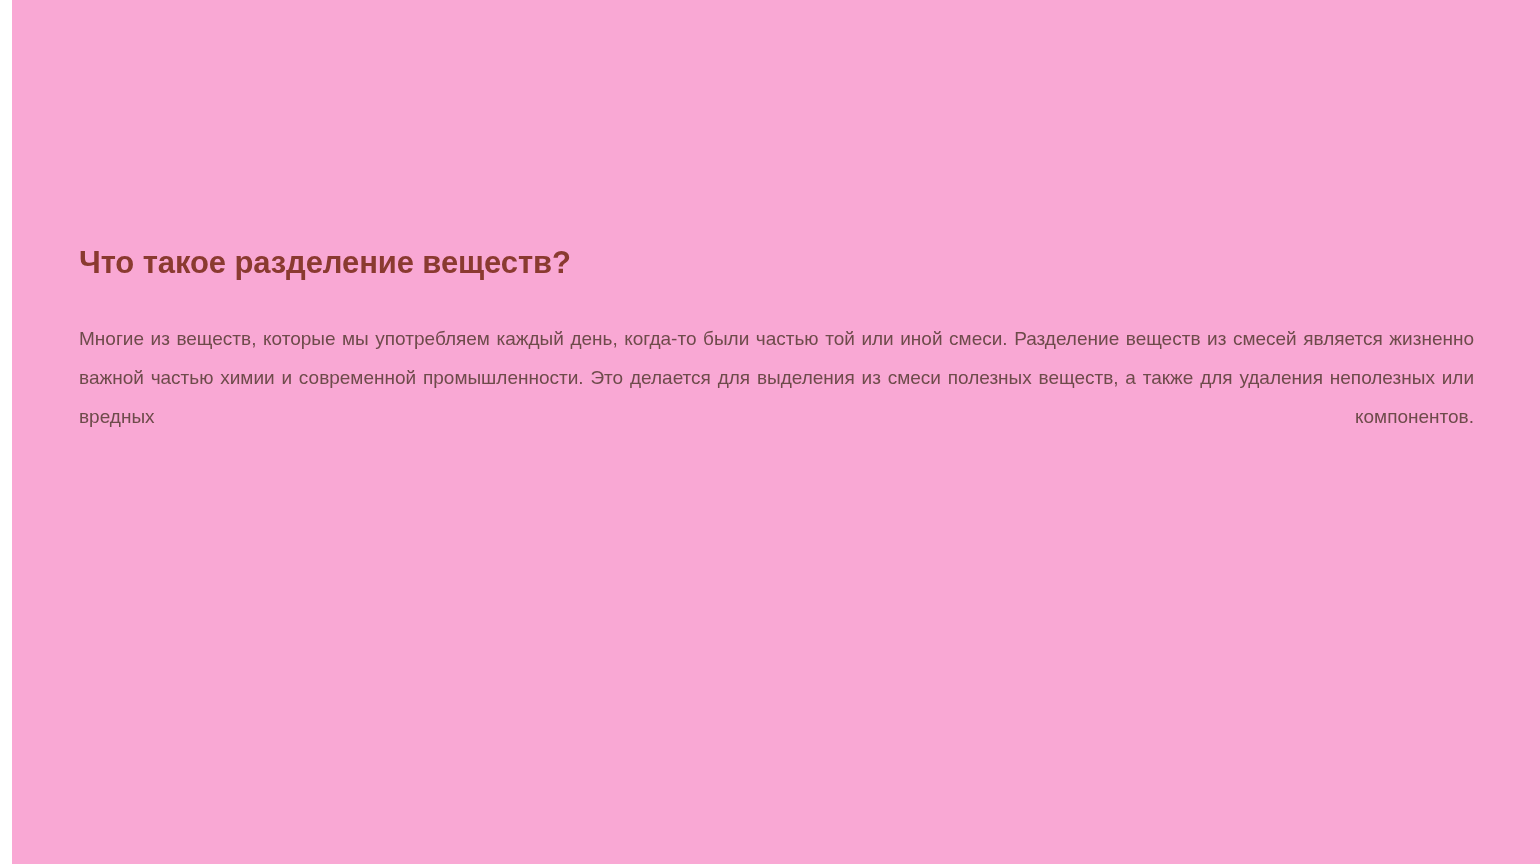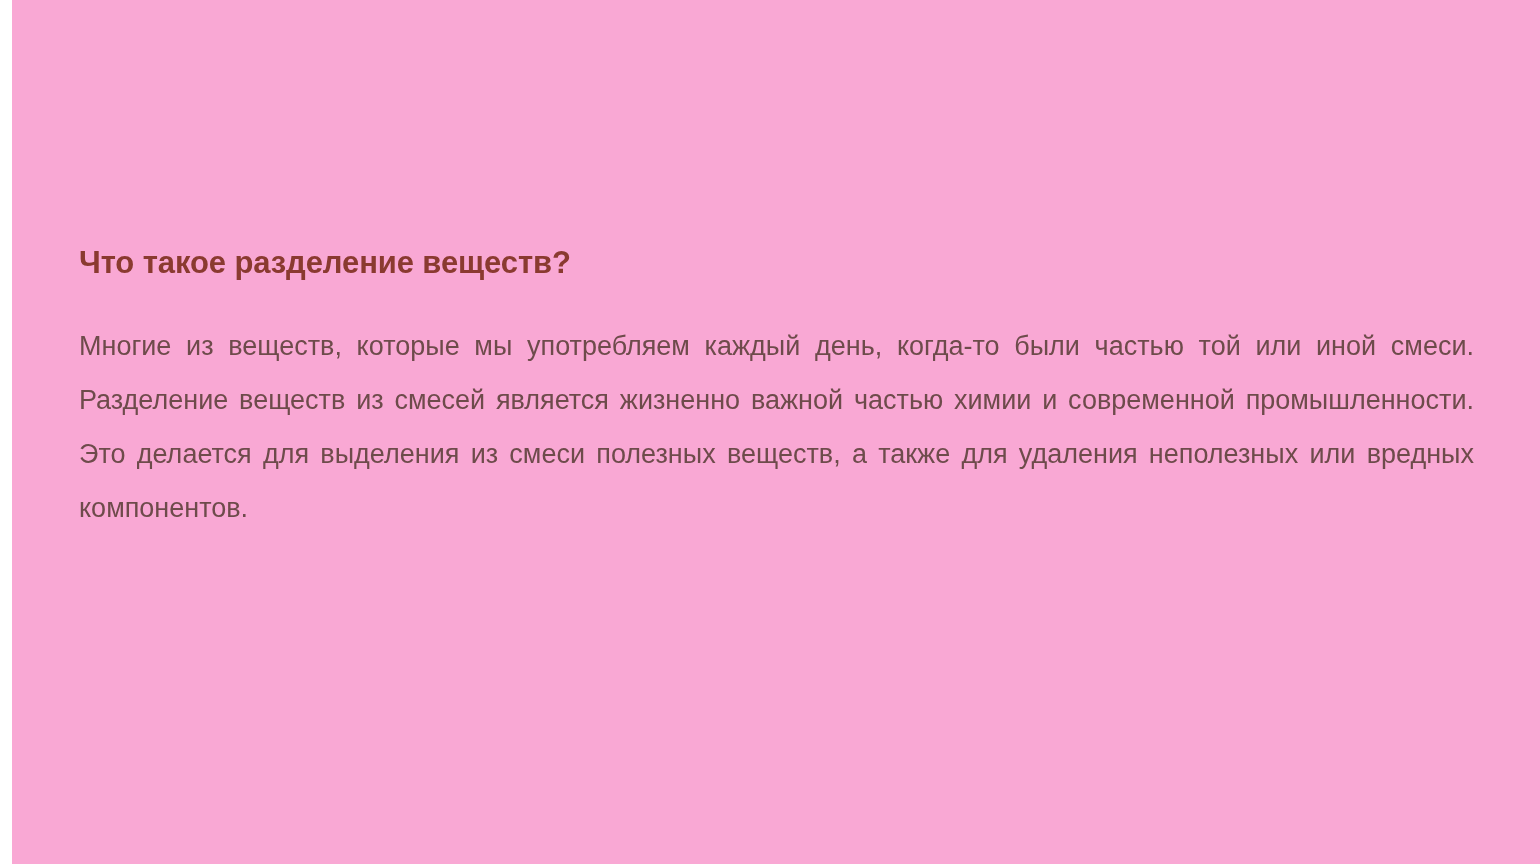--- a/index.html
+++ b/index.html
@@ -41,23 +41,23 @@
     letter-spacing: -0.1px;
     color: #8a3a30;
     white-space: nowrap;
   }
 
   .body-text {
     margin: 0;
     padding: 0;
     margin-top: 36px;
     font-family: "Liberation Sans", sans-serif;
-    font-size: 27px;
+    font-size: 19px;
     font-weight: normal;
-    line-height: 54px;
+    line-height: 39px;
     color: #6e4b4b;
     text-align: justify;
     text-justify: inter-word;
     -webkit-hyphens: none;
     hyphens: none;
   }
 
   
   .body-text::after {
     content: "";

